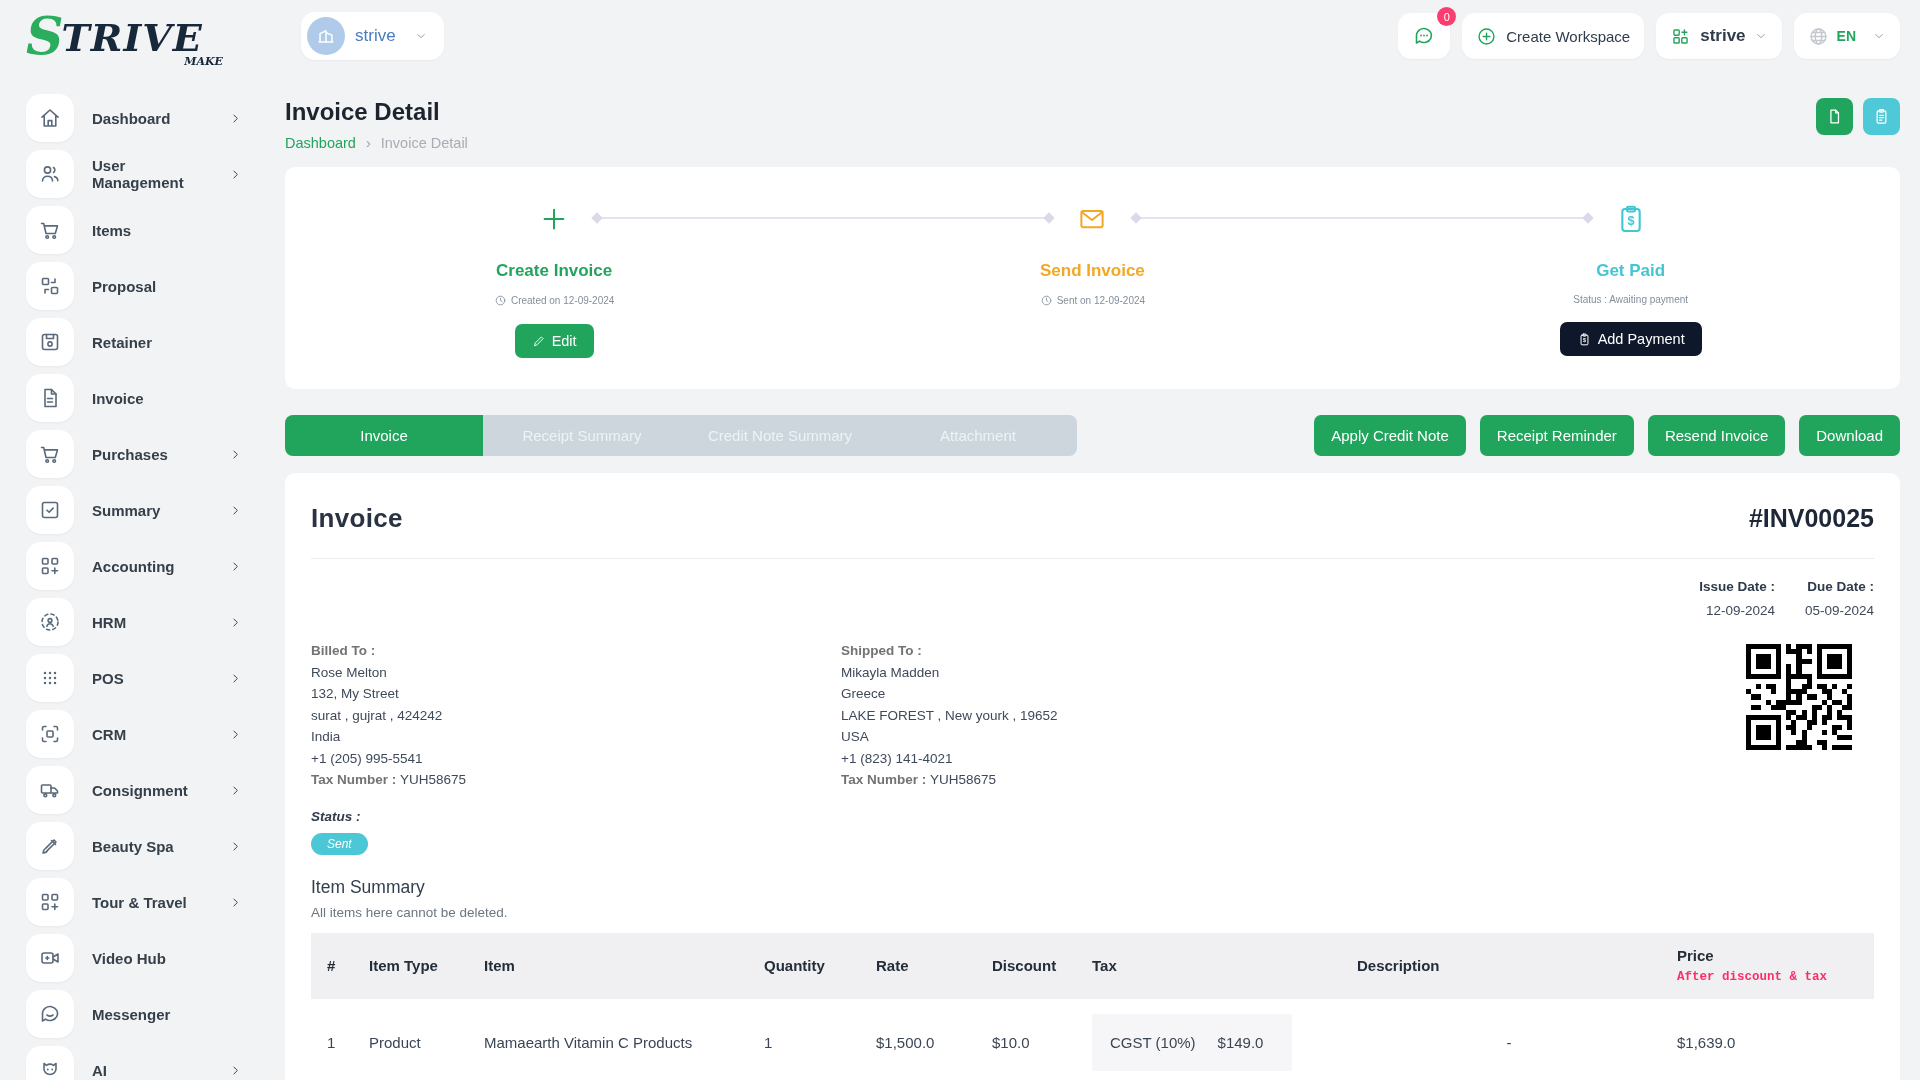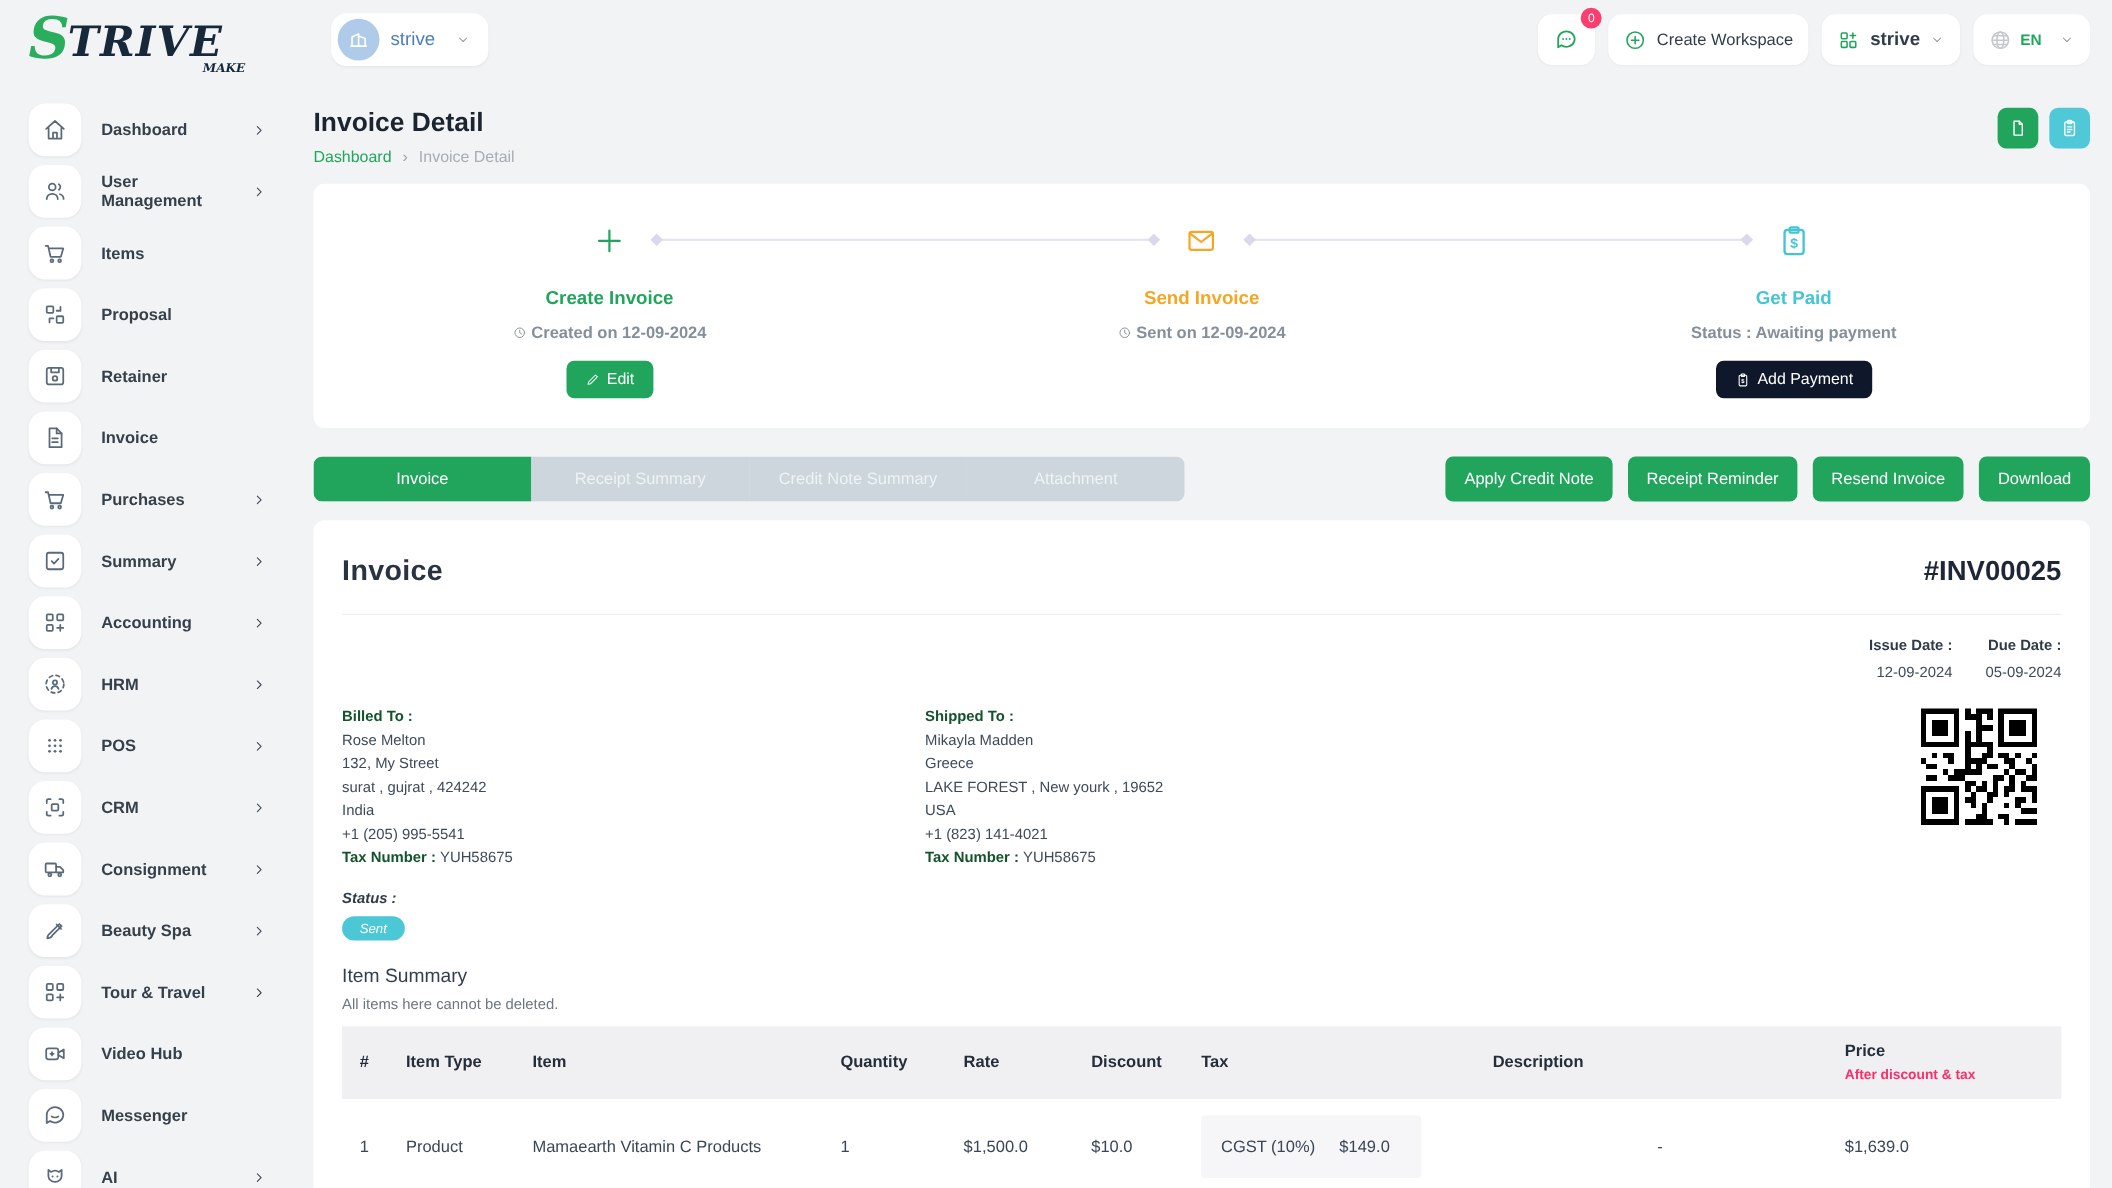--- a/index.html
+++ b/index.html
@@ -48,21 +48,21 @@
   .stepper-card { position:relative; background:#fff; border-radius:10px; margin-top:16px; height:222px; display:flex; }
   .conn { position:absolute; top:50px; height:2px; background:#e4e4f0; }
   .conn .dia { position:absolute; top:-3px; width:8px; height:8px; background:#d9d9ea; transform:rotate(45deg); }
   .conn .dia.l { left:-2px; } .conn .dia.r { right:-2px; }
   .conn1 { left:19.2%; width:28.2%; }
   .conn2 { left:52.6%; width:28.2%; }
   .step { width:33.33%; text-align:center; padding-top:34px; }
   .step-icon { height:36px; display:flex; align-items:center; justify-content:center; }
   .step-title { margin-top:24px; font-size:17px; font-weight:bold; }
   .step-title.green { color:#21a55d; } .step-title.orange { color:#f5a623; } .step-title.teal { color:#43c6d4; }
-  .step-meta { margin-top:13px; font-size:15px; color:#848f9b; display:flex; align-items:center; justify-content:center; gap:4px;font-weight:bold; }
+  .step-meta { margin-top:13px; font-size:10px; color:#848f9b; display:flex; align-items:center; justify-content:center; gap:4px; }
   .step-btn { margin-top:17px; border:none; border-radius:7px; color:#fff; font-size:14.5px; padding:9px 17px; cursor:pointer; display:inline-flex; align-items:center; gap:6px; }
   .step-btn.green { background:#21a55d; }
   .step-btn.teal { background:#0f172a; }
 
   
   .tabs-row { display:flex; align-items:center; margin-top:26px; }
   .tabs { display:flex; border-radius:8px; overflow:hidden; }
   .tab { width:198px; height:41px; display:flex; align-items:center; justify-content:center; font-size:15px; background:#ccd6dc; color:#eef3f5; cursor:pointer; }
   .tab.active { background:#21a55d; color:#fff; }
   .actions { margin-left:auto; display:flex; gap:14px; }
@@ -73,34 +73,34 @@
   .inv-head { display:flex; align-items:baseline; border-bottom:1px solid #ededf1; padding-bottom:24px; }
   .inv-title { font-size:26px; font-weight:bold; color:#2a3342; letter-spacing:.3px; }
   .inv-no { margin-left:auto; font-size:25px; font-weight:bold; color:#1d2737; }
   .dates { display:flex; justify-content:flex-end; gap:30px; margin-top:20px; }
   .date-col { text-align:right; font-size:13.5px; }
   .date-label { font-weight:bold; color:#2f3b4a; }
   .date-val { margin-top:9px; color:#3e4a5a; }
   .addr-row { display:flex; margin-top:26px; }
   .addr-col { width:530px; font-size:13.5px; color:#3e4a5a; }
   .addr-col div { margin-bottom:8.5px; line-height:13px; }
-  .addr-label { font-weight:bold; color:#14532d; }
+  .addr-label { font-weight:bold; color:#737373; }
   .qr { margin-left:auto; margin-right:22px; }
   .status-wrap { margin-top:14px; font-size:13.5px;font-style:italic; }
   .status-label { font-weight:bold; color:#2f3b4a; }
   .status-badge { display:inline-block; margin-top:9px; background:#4cc7d5; color:#fff; font-size:12px; padding:4px 16px; border-radius:11px; }
   .isum-title { margin-top:22px; font-size:17.5px; color:#333e4e; }
   .isum-note { margin-top:7px; font-size:13.5px; color:#6b7682; }
 
   .itable { margin-top:13px; width:1563px; }
   .trow { display:grid; grid-template-columns:42px 115px 280px 112px 116px 100px 265px 320px 1fr; align-items:center; }
   .trow.head { background:#f0f0f2; min-height:66px; font-weight:bold; color:#242e3a; font-size:15px; }
   .trow.body { min-height:88px; font-size:15px; color:#3a4656; }
   .tcell { padding-left:16px; }
-  .price-sub { font-weight:bold; font-size:12.5px; color:#fb2e67; margin-top:6px; }
+  .price-sub { font-weight:bold; font-size:12.5px; color:#fb2e67; margin-top:6px;font-family:Liberation Mono, monospace; }
   .tax-box { background:#f6f6f8; border-radius:3px; display:flex; align-items:center; gap:22px; padding:20px 18px; width:200px; }
   .desc-cell { text-align:center; }
 </style>
 </head>
 <body>
 
 <div class="topbar">
   <div class="logo">
     <span class="logo-s">S</span>
       <span class="logo-trive">TRIVE</span>

